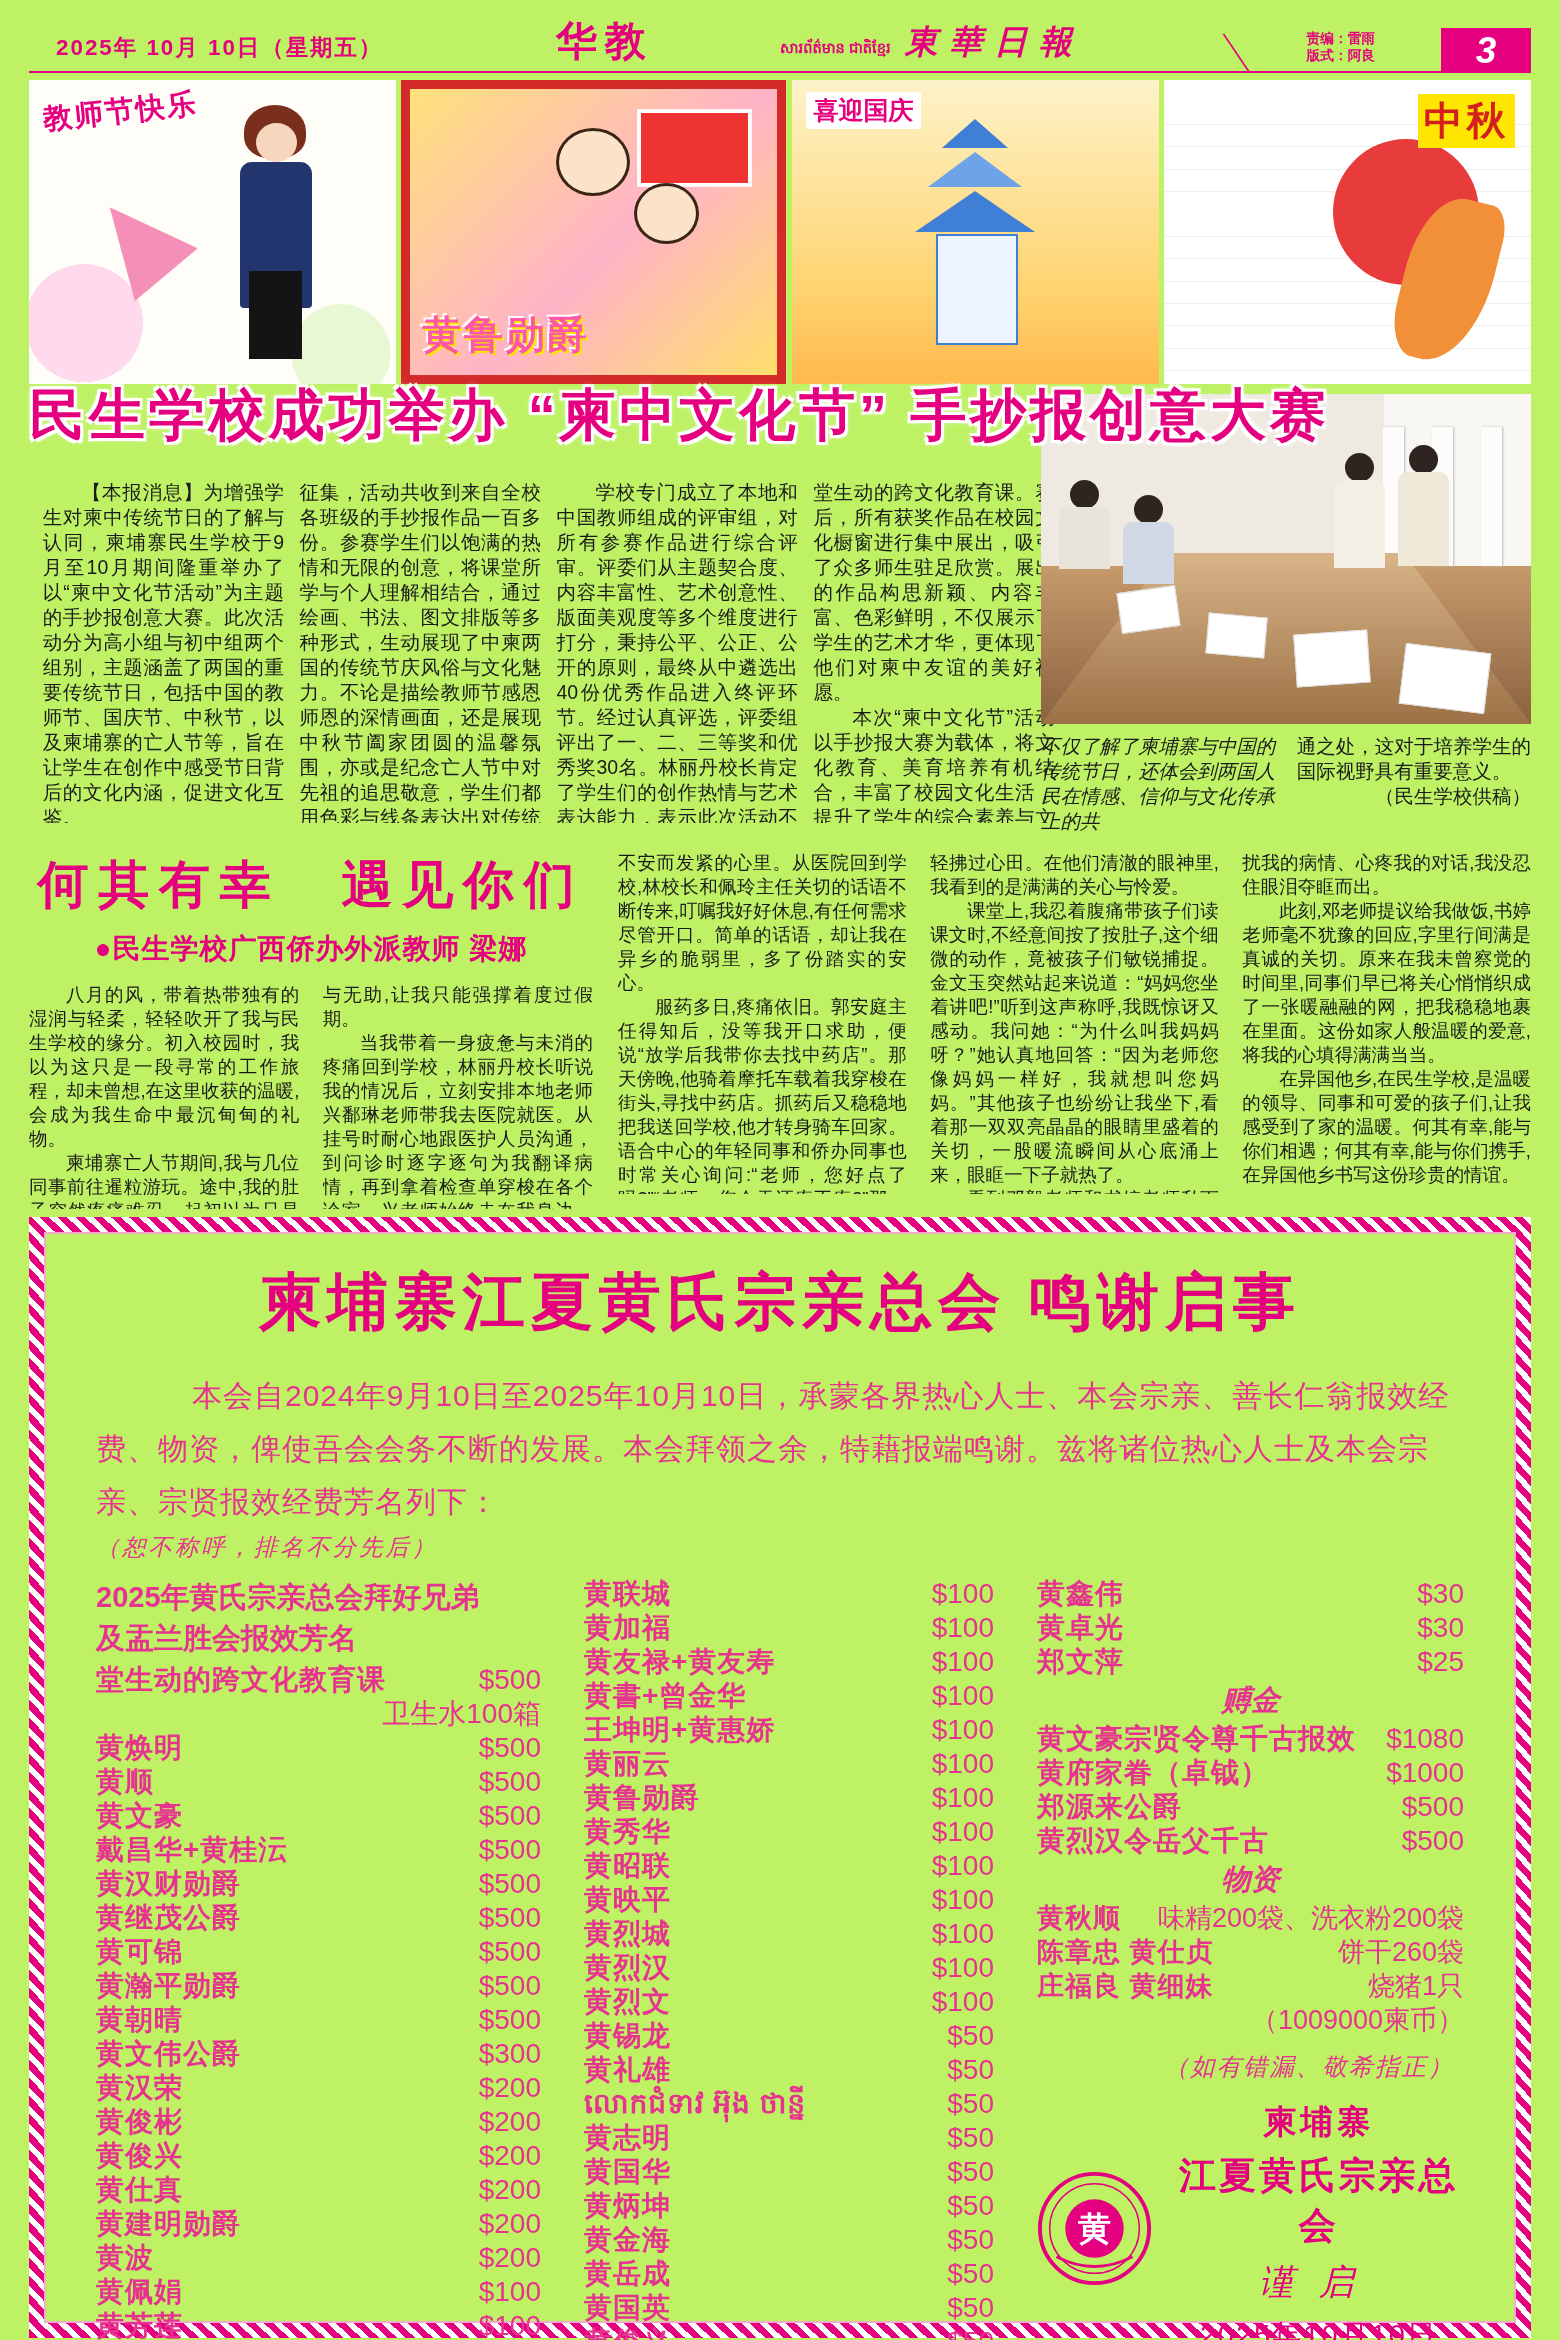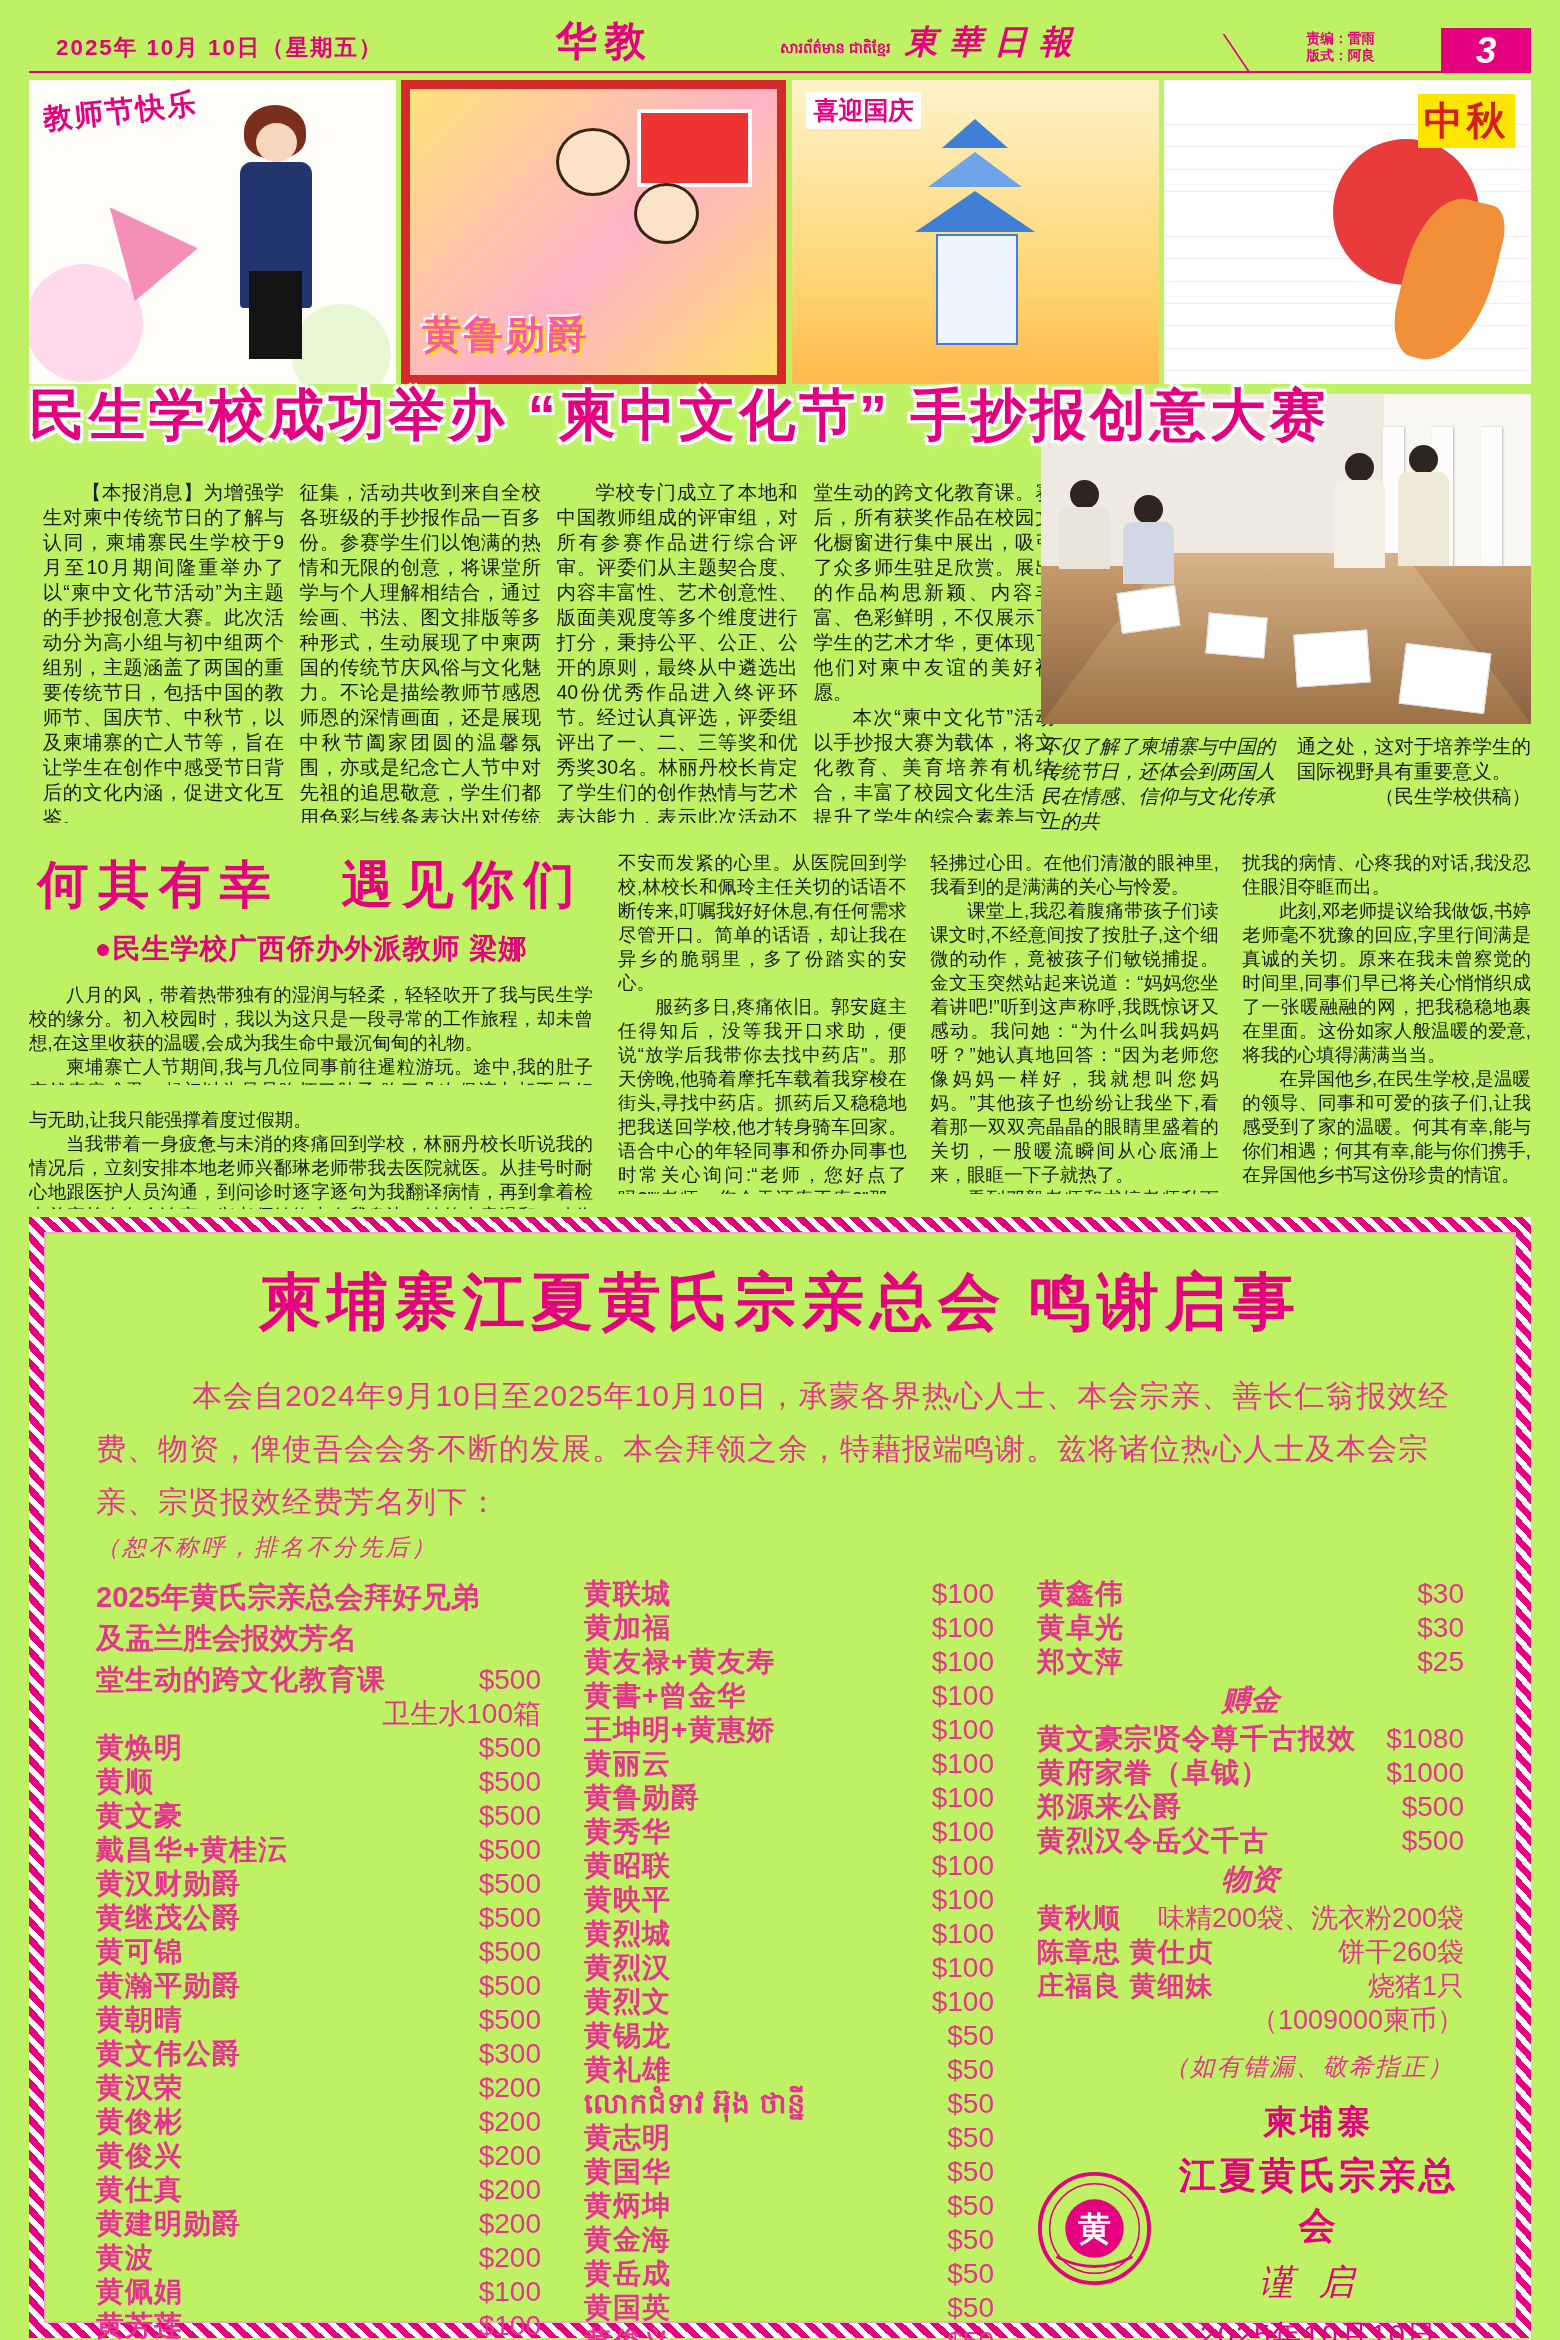--- a/index.html
+++ b/index.html
@@ -205,21 +205,21 @@
             <p style="text-align: right;">（民生学校供稿）</p>
           </div>
         </div>
     </div>
   </div>
 
   <div class="a2">
     <div class="a2-left">
       <h2 class="a2-title">何其有幸　遇见你们</h2>
       <div class="a2-byline">●民生学校广西侨办外派教师 梁娜</div>
-      <div class="a2-left-cols" id="a2left" style="height:226px;flex-direction:column;">
+      <div class="a2-left-cols" id="a2left" style="height:226px;">
           <div class="col">
             <p class="ind">八月的风，带着热带独有的湿润与轻柔，轻轻吹开了我与民生学校的缘分。初入校园时，我以为这只是一段寻常的工作旅程，却未曾想,在这里收获的温暖,会成为我生命中最沉甸甸的礼物。</p>
             <p class="ind">柬埔寨亡人节期间,我与几位同事前往暹粒游玩。途中,我的肚子突然疼痛难忍，起初以为只是吃坏了肚子,吃了几次保济丸却不见好转。异国街头的陌生</p>
           </div>
           <div class="col">
             <p>与无助,让我只能强撑着度过假期。</p>
             <p class="ind">当我带着一身疲惫与未消的疼痛回到学校，林丽丹校长听说我的情况后，立刻安排本地老师兴鄱琳老师带我去医院就医。从挂号时耐心地跟医护人员沟通，到问诊时逐字逐句为我翻译病情，再到拿着检查单穿梭在各个诊室，兴老师始终走在我身边。她的声音温和，动作细致，像一束暖光，稳稳照进了我因</p>
           </div>
         </div>
     </div>

